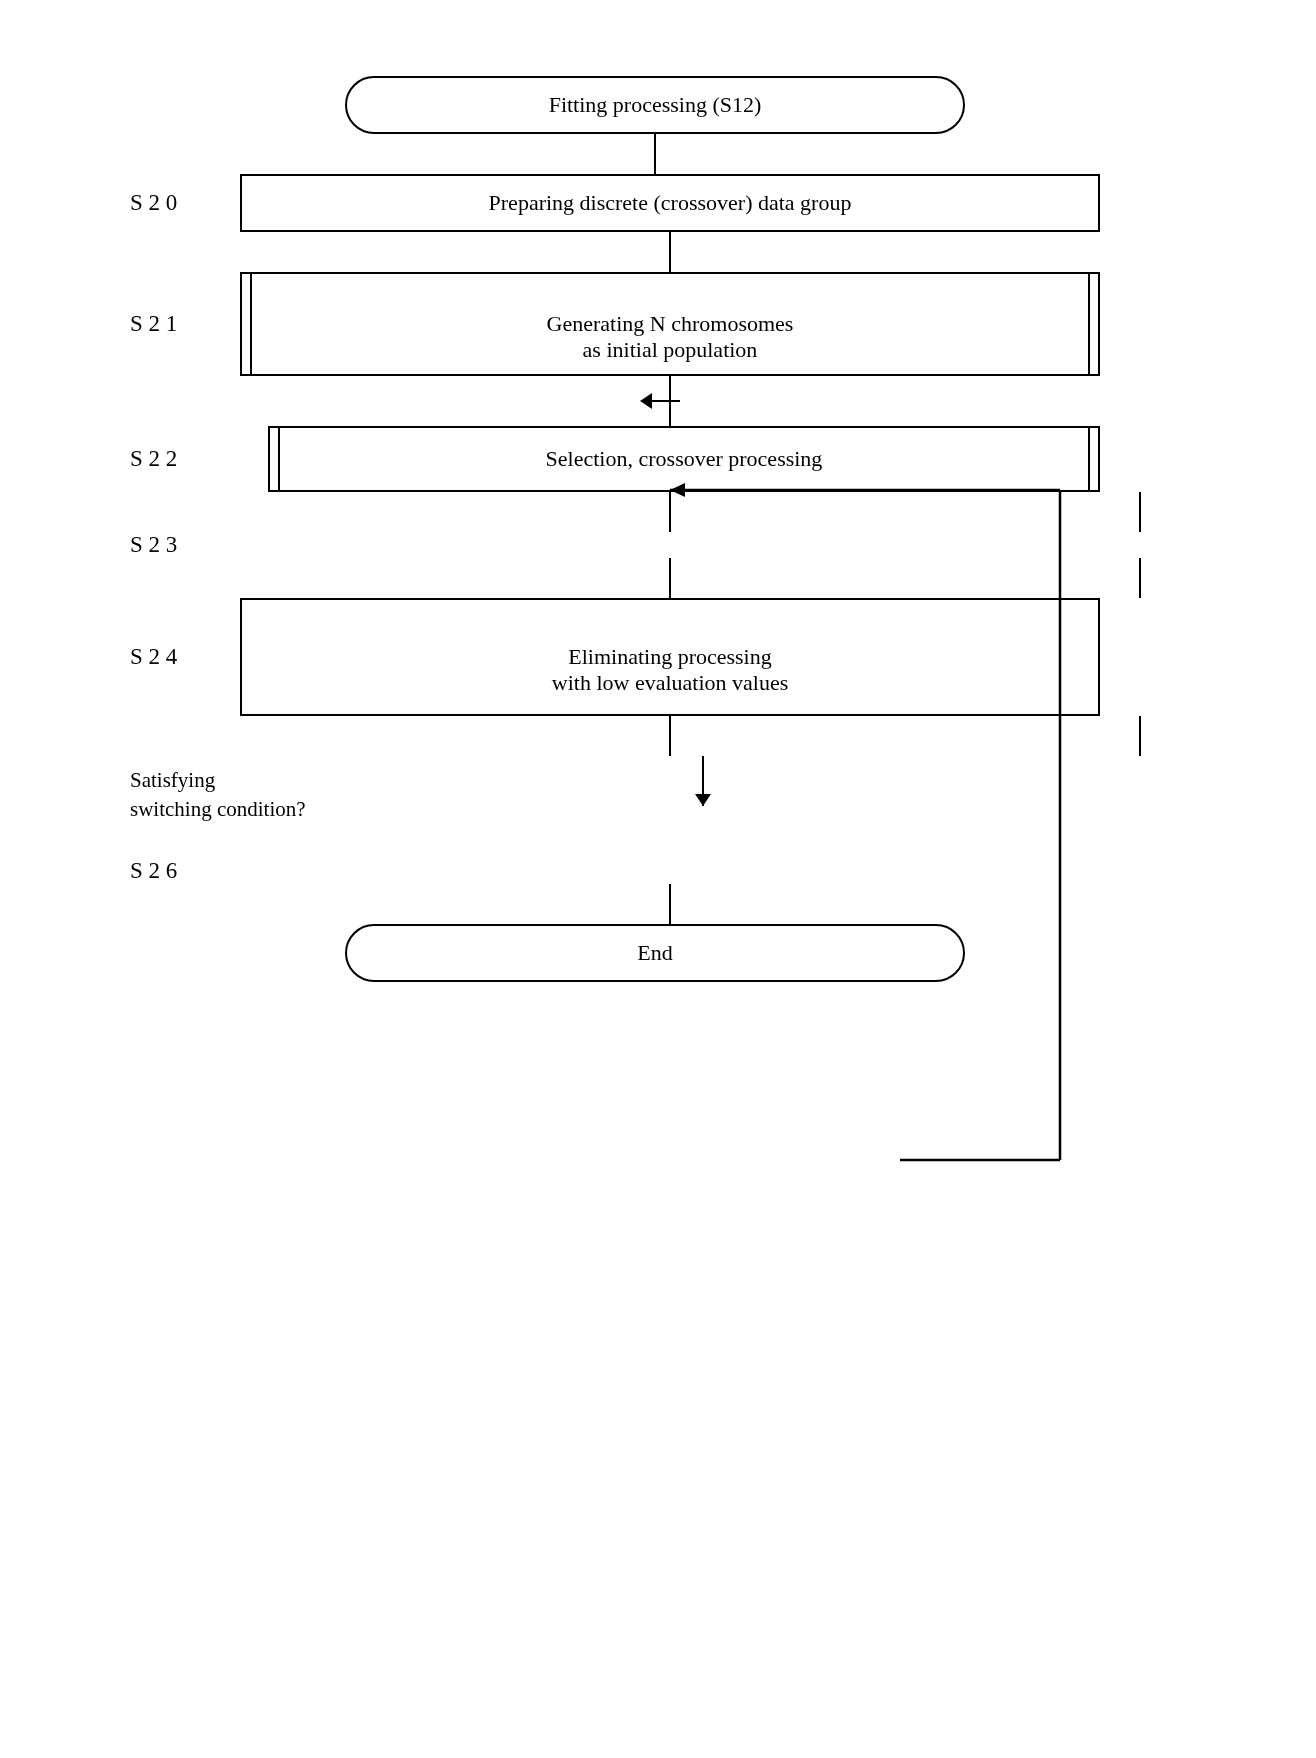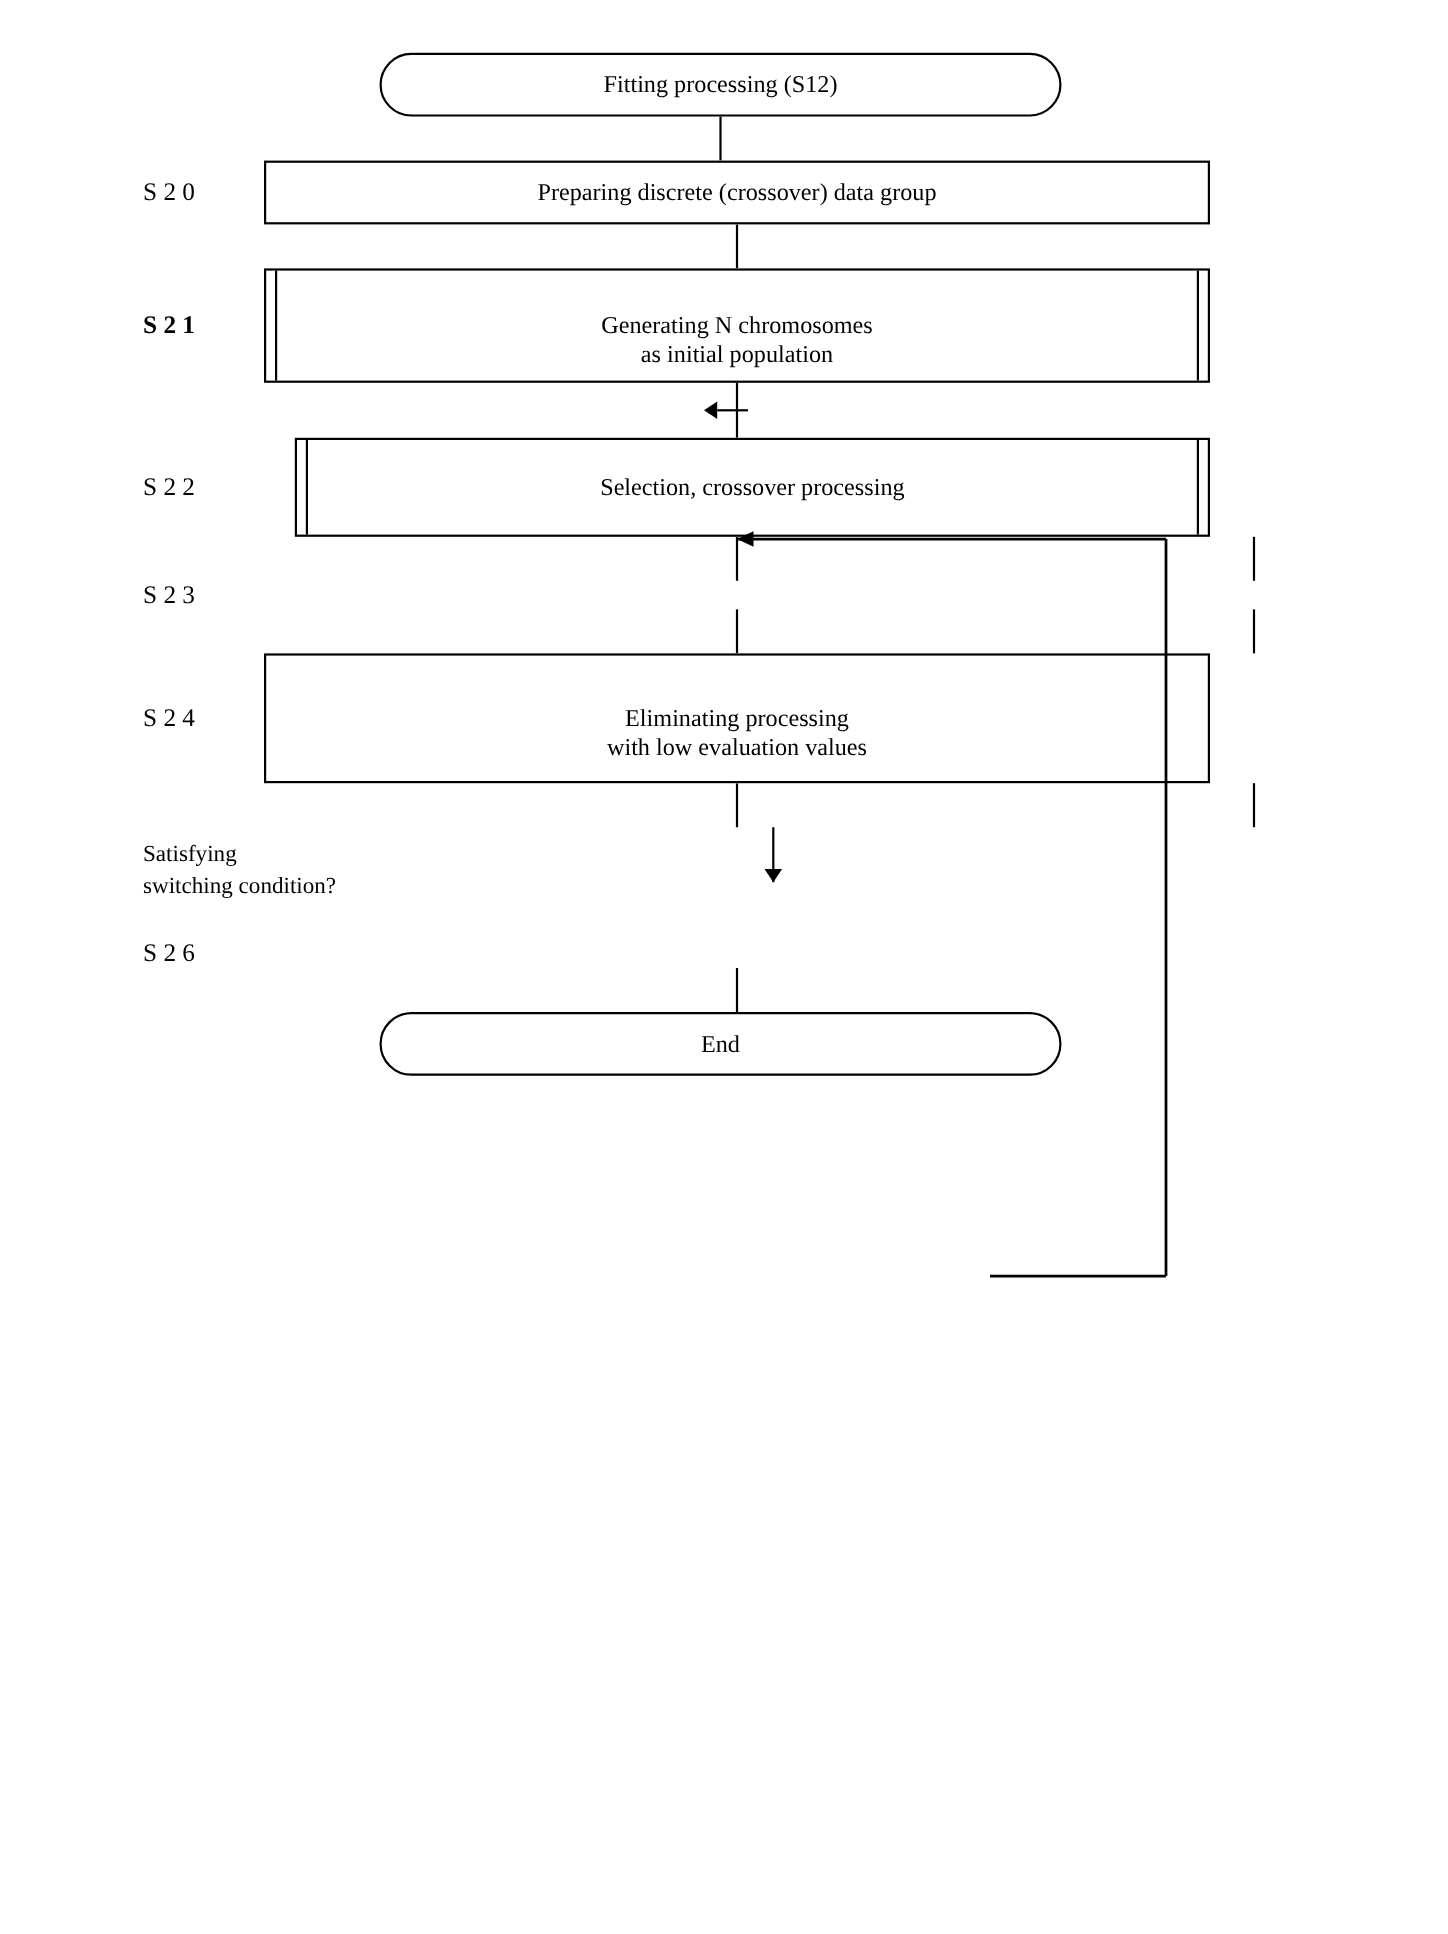--- a/index.html
+++ b/index.html
@@ -8,21 +8,21 @@
       font-family: 'Times New Roman', Times, serif;
       width: 1316px;
       min-height: 1758px;
       position: relative;
       overflow: hidden;
     }
 
     .flowchart-container {
       position: absolute;
       left: 130px;
-      top: 28px;
+      top: 56px;
       width: 1050px;
     }
 
     
     .rounded-box {
       border: 2px solid #000;
       border-radius: 40px;
       padding: 14px 30px;
       text-align: center;
       font-size: 22px;
@@ -118,21 +118,21 @@
 
   <div style="display:flex; width:100%;">
     <div style="min-width:110px;"></div>
     <div class="box-wrapper">
       <div class="connector" style="height: 40px;"></div>
     </div>
     <div style="min-width:80px;"></div>
   </div>
 
   <div class="row-with-label">
-    <div style="min-width: 110px; display:flex; align-items:flex-start;font-weight:bold;">
+    <div style="min-width: 110px; display:flex; align-items:flex-start;">
       <span class="step-label">S 2 1</span>
     </div>
     <div class="box-wrapper">
       <div class="double-bar-box" style="white-space: pre-line; padding: 11px 40px;">
         <span>Generating N chromosomes
 as initial population</span>
       </div>
     </div>
     <div style="min-width:80px;"></div>
   </div>
@@ -151,21 +151,21 @@
       </div>
     </div>
     <div style="min-width:80px;"></div>
   </div>
 
   <div class="row-with-label">
     <div style="min-width: 110px; display:flex; align-items:center;">
       <span class="step-label">S 2 2</span>
     </div>
     <div class="box-wrapper">
-      <div class="double-bar-box" style="padding: 30px 40px; margin-left: 28px;">
+      <div class="double-bar-box" style="padding: 18px 40px; margin-left: 28px;">
         <span>Selection, crossover processing</span>
       </div>
     </div>
 
     <div style="min-width:80px; display:flex; justify-content:center; align-items:stretch;">
       <div style="width:2px; background:#000; min-height:100%;"></div>
     </div>
   </div>
 
   <div style="display:flex; width:100%;">

